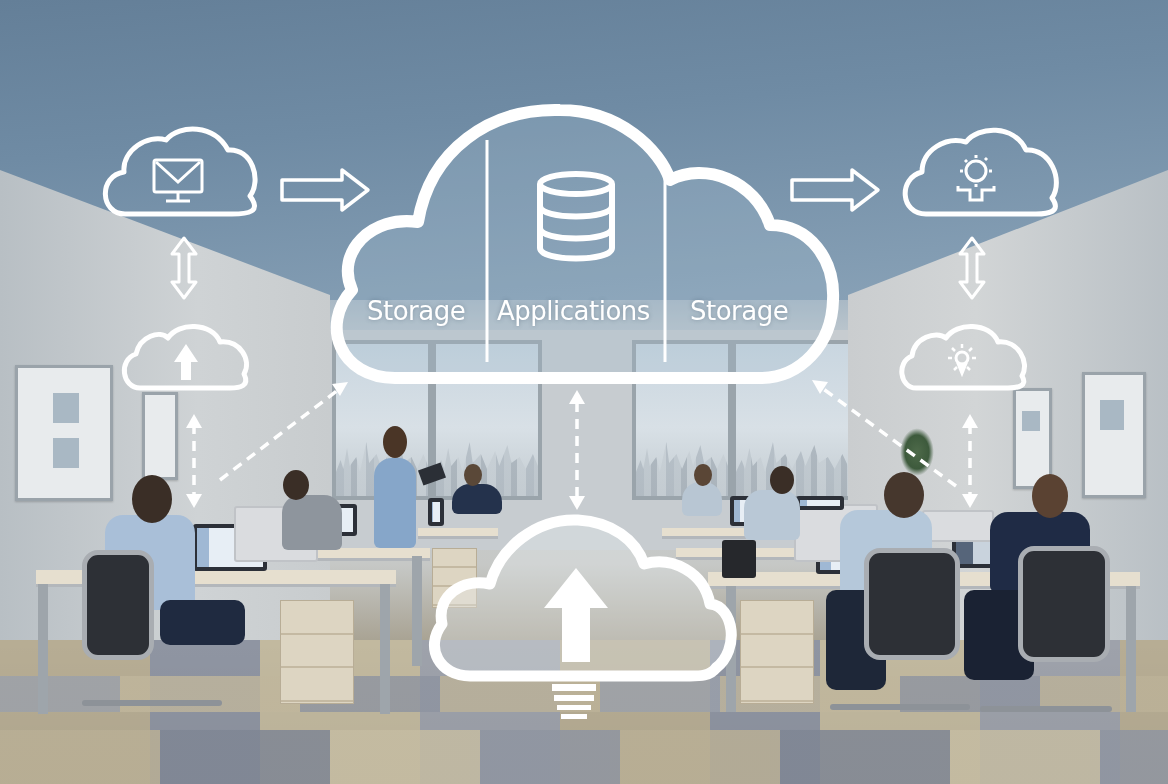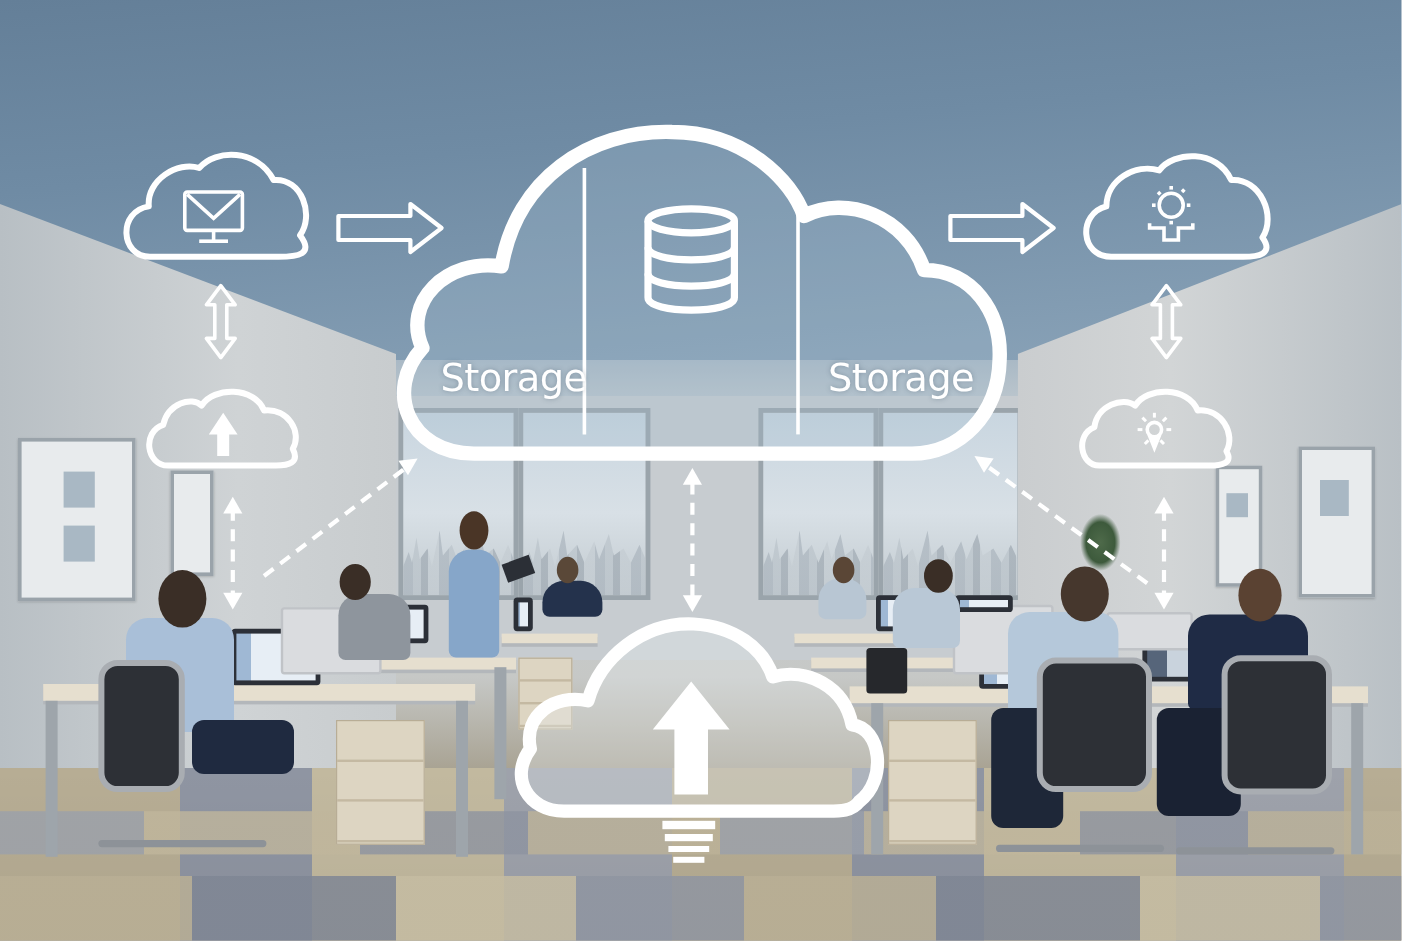--- a/index.html
+++ b/index.html
@@ -33,21 +33,21 @@
   .cabinet i { display:block; height:33%; border-bottom:2px solid #c4b9a2; box-sizing:border-box; }
   .laptop { position:absolute; background:#2c3038; border-radius:3px; }
   .laptop .screen { position:absolute; left:4px; top:4px; right:4px; bottom:4px; background: linear-gradient(90deg,#9fb8d4 0 18%, #e7eef5 18% 100%); }
   .monitor { position:absolute; background:#dadcdf; border:2px solid #c0c3c7; border-radius:3px; }
   .person { position:absolute; }
   .head { position:absolute; border-radius:50%; background:#3a2e26; }
   .torso { position:absolute; border-radius:18px 18px 6px 6px; }
   .chair { position:absolute; background:#2d3036; border:5px solid #a9adb2; border-radius:16px; box-sizing:border-box; }
   .chairbase { position:absolute; height:6px; background:#8d9298; border-radius:3px; }
   .overlay { position:absolute; left:0; top:0; }
-  .cloud-label { position:absolute; color:#fff; font-size:32px; font-family:"DejaVu Sans", sans-serif; letter-spacing:-0.5px; text-shadow:0 0 4px rgba(50,70,90,.35); }
+  .cloud-label { position:absolute; color:#fff; font-size:26px; font-family:"DejaVu Sans", sans-serif; letter-spacing:-0.5px; text-shadow:0 0 4px rgba(50,70,90,.35); }
 </style>
 </head>
 <body>
 
 <div class="scene">
 
   <div class="ceiling"></div>
   <div class="back-wall"></div>
   <div class="window" style="left:332px;width:100px;">
       <div class="skyline"></div>
@@ -279,14 +279,15 @@
       <path d="M970,414 L978,428 L962,428 Z"></path>
         <path d="M970,508 L978,494 L962,494 Z"></path>
       <path d="M577,390 L585,404 L569,404 Z"></path>
         <path d="M577,510 L585,496 L569,496 Z"></path>
       <path d="M348,382 L332,384 L340,396 Z"></path>
       <path d="M812,380 L828,382 L820,394 Z"></path>
     </g>
   </svg>
 
   <div class="cloud-label" style="left:367px;top:296px;">Storage</div>
+  <div class="cloud-label" style="left:497px;top:296px;">Applications</div>
   <div class="cloud-label" style="left:690px;top:296px;">Storage</div>
 </div>
 
 </body></html>

